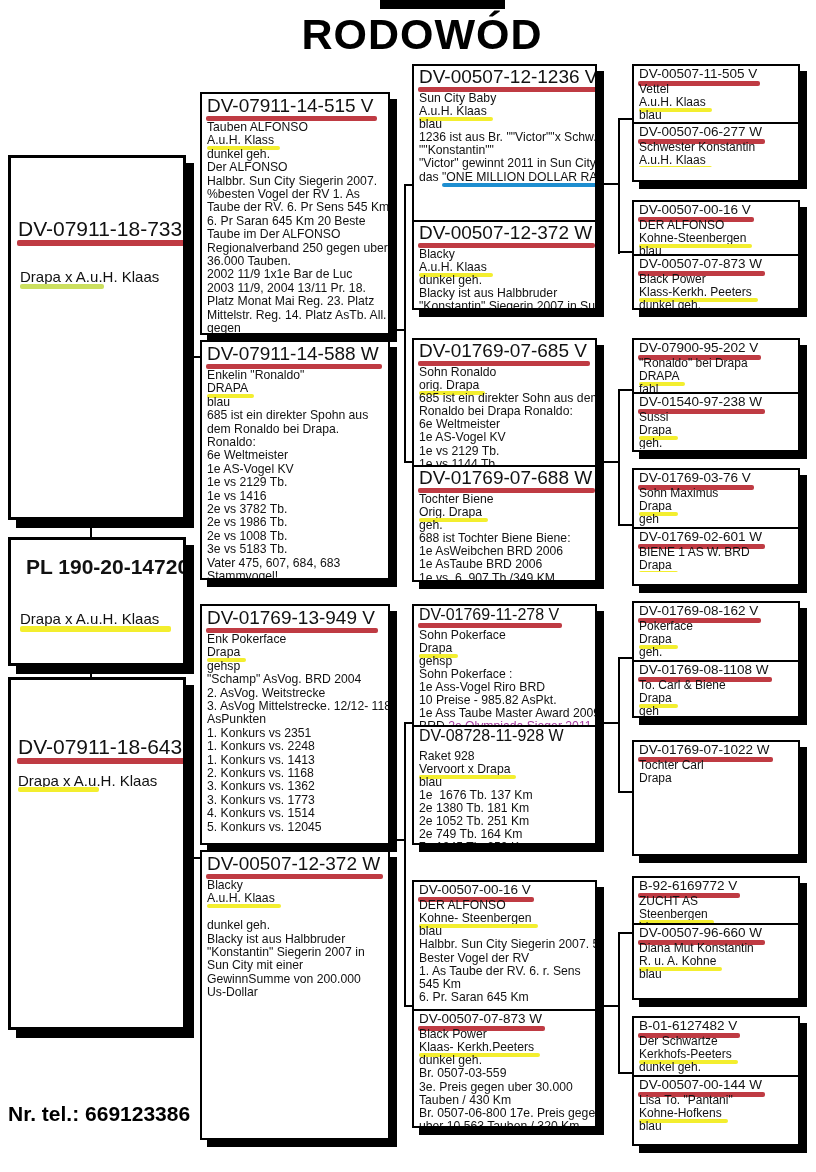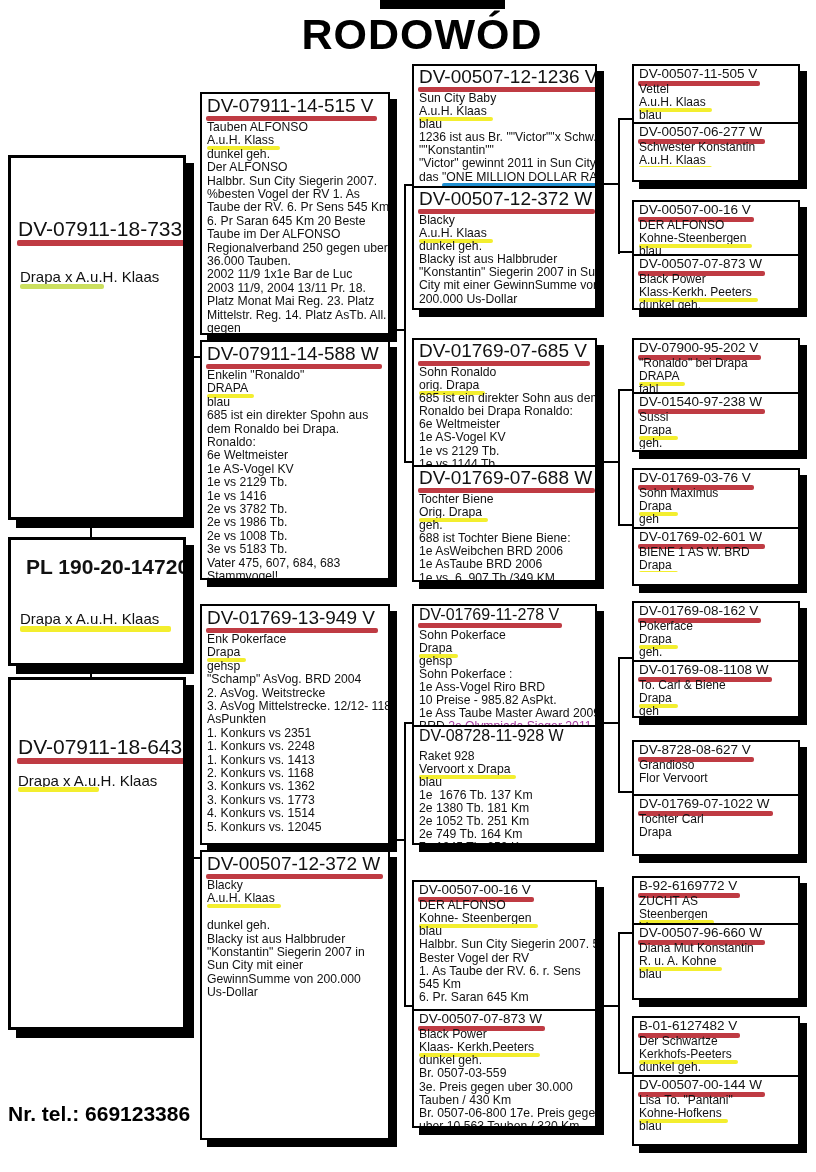--- a/index.html
+++ b/index.html
@@ -137,21 +137,21 @@
       <div class="bline"><span></span></div>
       <div class="bline"><span>dunkel geh.</span></div>
       <div class="bline"><span>Blacky ist aus Halbbruder</span></div>
       <div class="bline"><span>"Konstantin" Siegerin 2007 in</span></div>
       <div class="bline"><span>Sun City mit einer</span></div>
       <div class="bline"><span>GewinnSumme von 200.000</span></div>
       <div class="bline"><span>Us-Dollar</span></div>
     </div>
 
   <div class="pair col3" style="left:412px;top:64px;width:185px;height:246px">
-    <div class="sub t-lg" style="height:120px">
+    <div class="sub t-lg" style="height:154px">
         <div class="btitle"><span class="ul-red">DV-00507-12-1236 V</span></div>
         <div class="bline"><span>Sun City Baby</span></div>
         <div class="bline"><span class="ul-yellow">A.u.H. Klaas</span></div>
         <div class="bline"><span>blau</span></div>
         <div class="bline"><span>1236 ist aus Br. ""Victor""x Schw.</span></div>
         <div class="bline"><span>""Konstantin""</span></div>
         <div class="bline"><span>"Victor" gewinnt 2011 in Sun City</span></div>
         <div class="bline"><span>das </span><span class="ul-blue">"ONE MILLION DOLLAR RACE"</span></div>
       </div>
     <div class="sub t-lg">
@@ -299,25 +299,20 @@
         <div class="bline"><span>geh.</span></div>
       </div>
     <div class="sub t-sm">
         <div class="btitle"><span class="ul-red">DV-01769-08-1108 W</span></div>
         <div class="bline"><span>To. Carl &amp; Biene</span></div>
         <div class="bline"><span class="ul-yellow">Drapa</span></div>
         <div class="bline"><span>geh</span></div>
       </div>
   </div>
   <div class="pair col4" style="left:632px;top:740px;width:168px;height:116px">
-    <div class="sub t-sm" style="height:52px">
-        <div class="btitle"><span class="ul-red">DV-8728-08-627 V</span></div>
-        <div class="bline"><span>Grandioso</span></div>
-        <div class="bline"><span>Flor Vervoort</span></div>
-      </div>
     <div class="sub t-sm">
         <div class="btitle"><span class="ul-red">DV-01769-07-1022 W</span></div>
         <div class="bline"><span>Tochter Carl</span></div>
         <div class="bline"><span>Drapa</span></div>
       </div>
   </div>
   <div class="pair col4" style="left:632px;top:876px;width:168px;height:124px">
     <div class="sub t-sm" style="height:45px">
         <div class="btitle"><span class="ul-red">B-92-6169772 V</span></div>
         <div class="bline"><span>ZUCHT AS</span></div>

